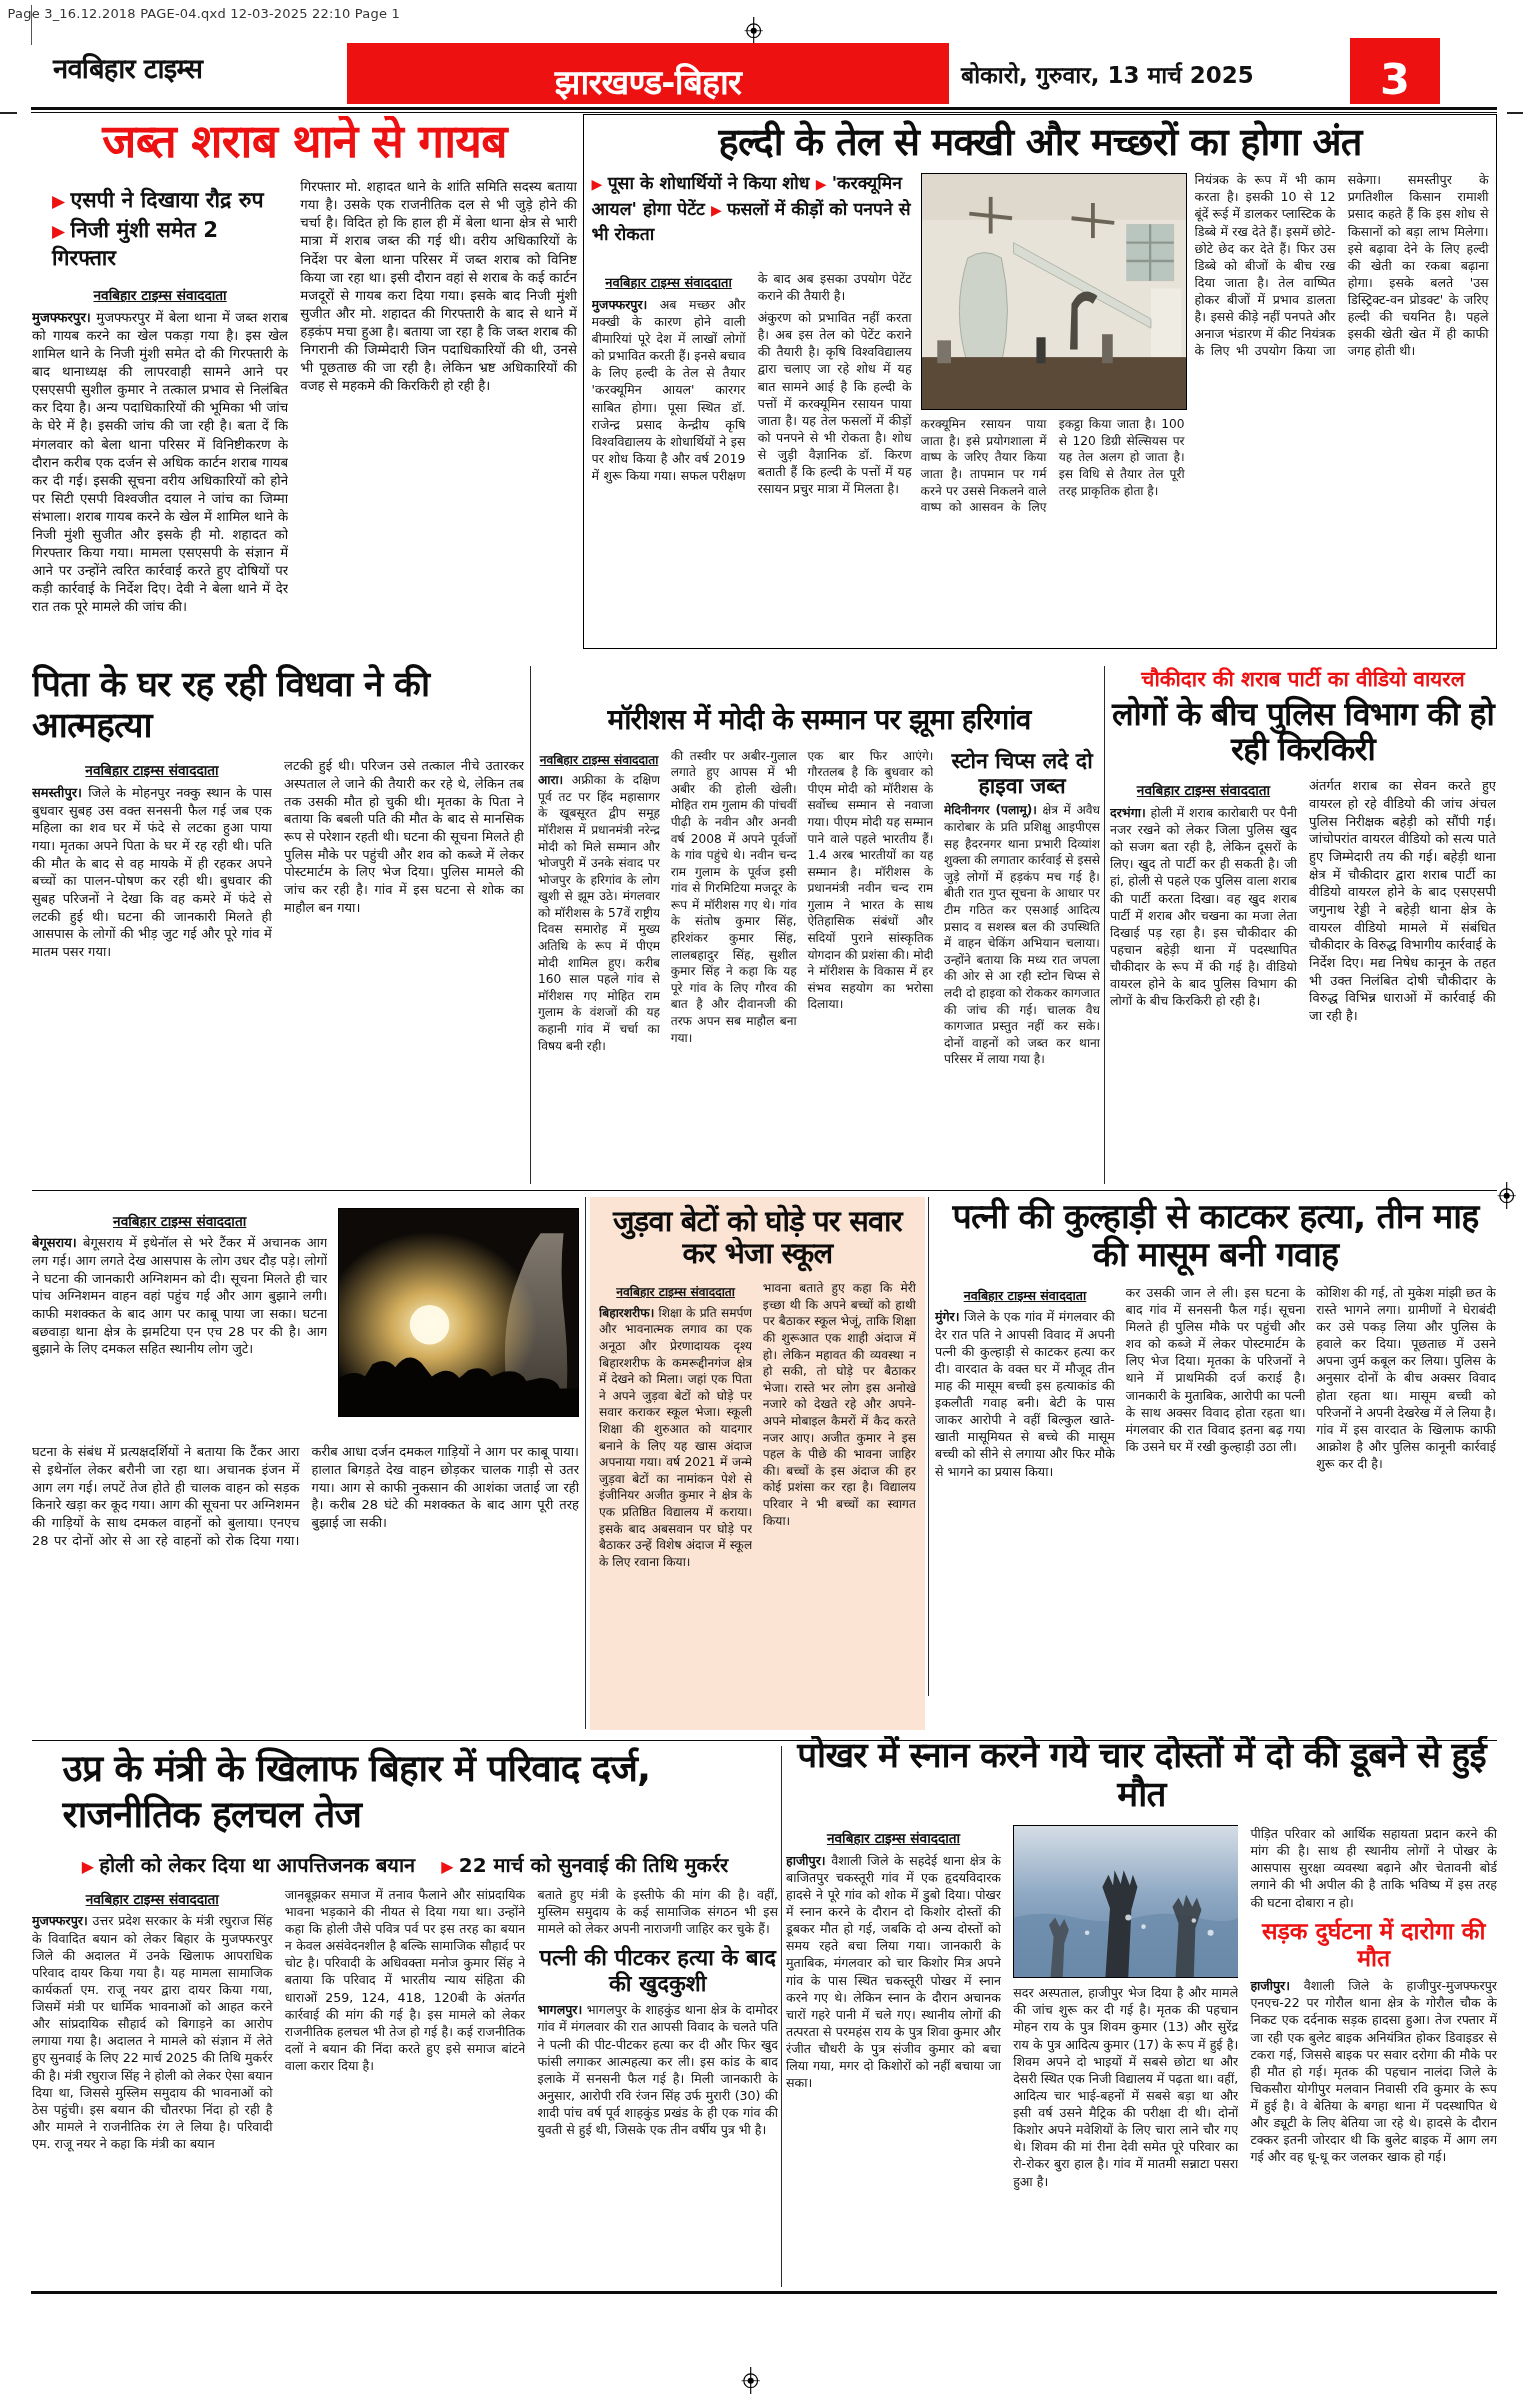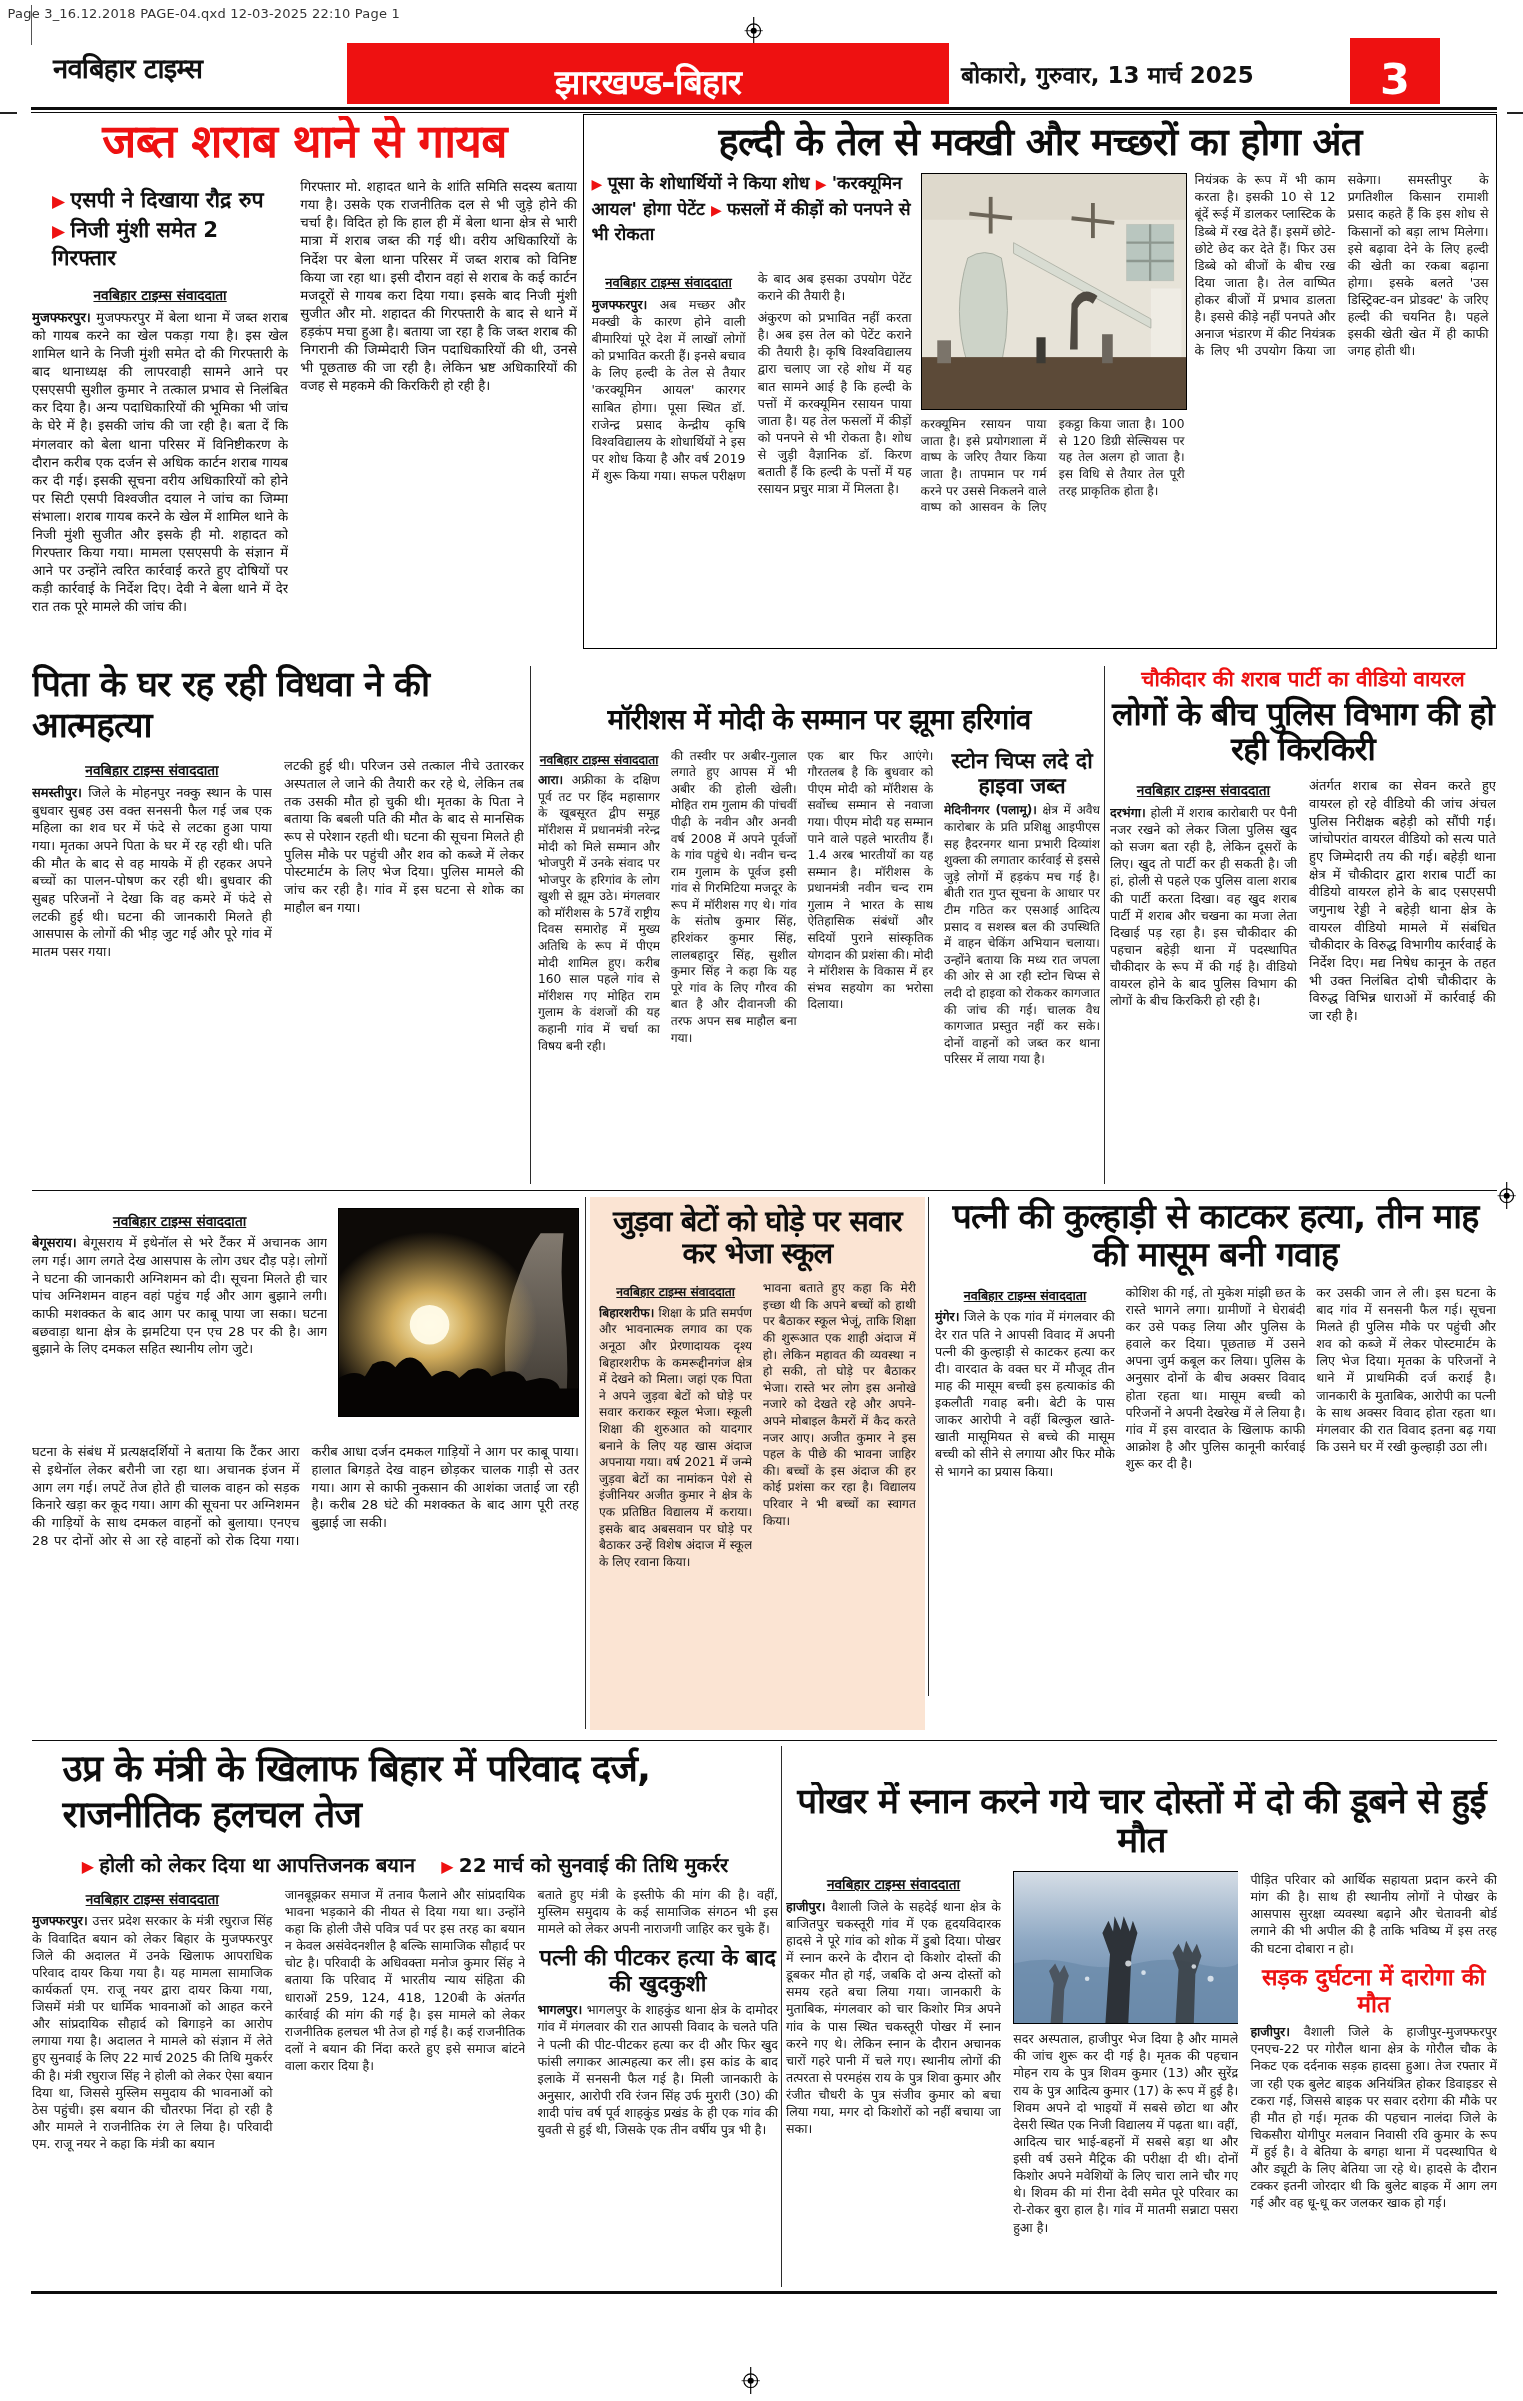--- a/index.html
+++ b/index.html
@@ -219,24 +219,24 @@
   </div>
 
   <div class="art" style="left:935px;top:1197px;width:561px;height:499px;">
     <div class="hl" style="font-size:34px;">पत्नी की कुल्हाड़ी से काटकर हत्या, तीन माह की मासूम बनी गवाह</div>
     <div class="row" style="margin-top:10.7px;height:366px;gap:10.7px;">
       <div class="col" style="flex:1;font-size:12.6px;">
         <div class="byline" style="font-size:12.6px;">नवबिहार टाइम्स संवाददाता</div>
         <p class="bt"><b class="city">मुंगेर।</b> <span>जिले के एक गांव में मंगलवार की देर रात पति ने आपसी विवाद में अपनी पत्नी की कुल्हाड़ी से काटकर हत्या कर दी। वारदात के वक्त घर में मौजूद तीन माह की मासूम बच्ची इस हत्याकांड की इकलौती गवाह बनी। बेटी के पास जाकर आरोपी ने वहीं बिल्कुल खाते-खाती मासूमियत से बच्चे की मासूम बच्ची को सीने से लगाया और फिर मौके से भागने का प्रयास किया।</span></p>
       </div>
       <div class="col" style="flex:1;font-size:12.6px;">
+        <p class="bt">कर उसकी जान ले ली। इस घटना के बाद गांव में सनसनी फैल गई। सूचना मिलते ही पुलिस मौके पर पहुंची और शव को कब्जे में लेकर पोस्टमार्टम के लिए भेज दिया। मृतका के परिजनों ने थाने में प्राथमिकी दर्ज कराई है। जानकारी के मुताबिक, आरोपी का पत्नी के साथ अक्सर विवाद होता रहता था। मंगलवार की रात विवाद इतना बढ़ गया कि उसने घर में रखी कुल्हाड़ी उठा ली।</p>
+      </div>
+      <div class="col" style="flex:1;font-size:12.6px;">
         <p class="bt">कोशिश की गई, तो मुकेश मांझी छत के रास्ते भागने लगा। ग्रामीणों ने घेराबंदी कर उसे पकड़ लिया और पुलिस के हवाले कर दिया। पूछताछ में उसने अपना जुर्म कबूल कर लिया। पुलिस के अनुसार दोनों के बीच अक्सर विवाद होता रहता था। मासूम बच्ची को परिजनों ने अपनी देखरेख में ले लिया है। गांव में इस वारदात के खिलाफ काफी आक्रोश है और पुलिस कानूनी कार्रवाई शुरू कर दी है।</p>
-      </div>
-      <div class="col" style="flex:1;font-size:12.6px;">
-        <p class="bt">कर उसकी जान ले ली। इस घटना के बाद गांव में सनसनी फैल गई। सूचना मिलते ही पुलिस मौके पर पहुंची और शव को कब्जे में लेकर पोस्टमार्टम के लिए भेज दिया। मृतका के परिजनों ने थाने में प्राथमिकी दर्ज कराई है। जानकारी के मुताबिक, आरोपी का पत्नी के साथ अक्सर विवाद होता रहता था। मंगलवार की रात विवाद इतना बढ़ गया कि उसने घर में रखी कुल्हाड़ी उठा ली।</p>
       </div>
     </div>
   </div>
 
   <div class="art" style="left:32px;top:1746px;width:746px;height:542px;">
     <div class="hl" style="font-size:37px;text-align:left;line-height:1.25;padding-left:30.5px;">उप्र के मंत्री के खिलाफ बिहार में परिवाद दर्ज, राजनीतिक हलचल तेज</div>
     <div style="display:flex;justify-content:center;gap:26px;margin:10.7px 0 4.6px;">
       <div class="bullet" style="font-size:20px;"><span class="tri">▶</span><span>होली को लेकर दिया था आपत्तिजनक बयान</span></div>
       <div class="bullet" style="font-size:20px;"><span class="tri">▶</span><span>22 मार्च को सुनवाई की तिथि मुकर्रर</span></div>
     </div>
@@ -249,21 +249,21 @@
         <p class="bt">जानबूझकर समाज में तनाव फैलाने और सांप्रदायिक भावना भड़काने की नीयत से दिया गया था। उन्होंने कहा कि होली जैसे पवित्र पर्व पर इस तरह का बयान न केवल असंवेदनशील है बल्कि सामाजिक सौहार्द पर चोट है। परिवादी के अधिवक्ता मनोज कुमार सिंह ने बताया कि परिवाद में भारतीय न्याय संहिता की धाराओं 259, 124, 418, 120बी के अंतर्गत कार्रवाई की मांग की गई है। इस मामले को लेकर राजनीतिक हलचल भी तेज हो गई है। कई राजनीतिक दलों ने बयान की निंदा करते हुए इसे समाज बांटने वाला करार दिया है।</p>
       </div>
       <div class="col" style="flex:1;font-size:12.6px;">
         <p class="bt">बताते हुए मंत्री के इस्तीफे की मांग की है। वहीं, मुस्लिम समुदाय के कई सामाजिक संगठन भी इस मामले को लेकर अपनी नाराजगी जाहिर कर चुके हैं।</p>
         <div class="subhl" style="font-size:22px;">पत्नी की पीटकर हत्या के बाद की खुदकुशी</div>
         <p class="bt"><b class="city">भागलपुर।</b> <span>भागलपुर के शाहकुंड थाना क्षेत्र के दामोदर गांव में मंगलवार की रात आपसी विवाद के चलते पति ने पत्नी की पीट-पीटकर हत्या कर दी और फिर खुद फांसी लगाकर आत्महत्या कर ली। इस कांड के बाद इलाके में सनसनी फैल गई है। मिली जानकारी के अनुसार, आरोपी रवि रंजन सिंह उर्फ मुरारी (30) की शादी पांच वर्ष पूर्व शाहकुंड प्रखंड के ही एक गांव की युवती से हुई थी, जिसके एक तीन वर्षीय पुत्र भी है।</span></p>
       </div>
     </div>
   </div>
 
-  <div class="art" style="left:786px;top:1782px;width:711px;height:542px;">
+  <div class="art" style="left:786px;top:1736px;width:711px;height:542px;">
     <div class="hl" style="font-size:35px;">पोखर में स्नान करने गये चार दोस्तों में दो की डूबने से हुई मौत</div>
     <div class="row" style="margin-top:10.7px;height:381px;gap:12.2px;">
       <div class="col" style="flex:0 0 215px;font-size:12.6px;">
         <div class="byline">नवबिहार टाइम्स संवाददाता</div>
         <p class="bt"><b class="city">हाजीपुर।</b> <span>वैशाली जिले के सहदेई थाना क्षेत्र के बाजितपुर चकस्तूरी गांव में एक हृदयविदारक हादसे ने पूरे गांव को शोक में डुबो दिया। पोखर में स्नान करने के दौरान दो किशोर दोस्तों की डूबकर मौत हो गई, जबकि दो अन्य दोस्तों को समय रहते बचा लिया गया। जानकारी के मुताबिक, मंगलवार को चार किशोर मित्र अपने गांव के पास स्थित चकस्तूरी पोखर में स्नान करने गए थे। लेकिन स्नान के दौरान अचानक चारों गहरे पानी में चले गए। स्थानीय लोगों की तत्परता से परमहंस राय के पुत्र शिवा कुमार और रंजीत चौधरी के पुत्र संजीव कुमार को बचा लिया गया, मगर दो किशोरों को नहीं बचाया जा सका।</span></p>
       </div>
       <div class="col" style="flex:0 0 225px;font-size:12.6px;">
         <svg class="photo" style="margin-bottom:6.1px;" width="224" height="151" viewBox="0 0 294 198">
           <defs>
             <linearGradient id="water" x1="0" y1="0" x2="0" y2="1">

